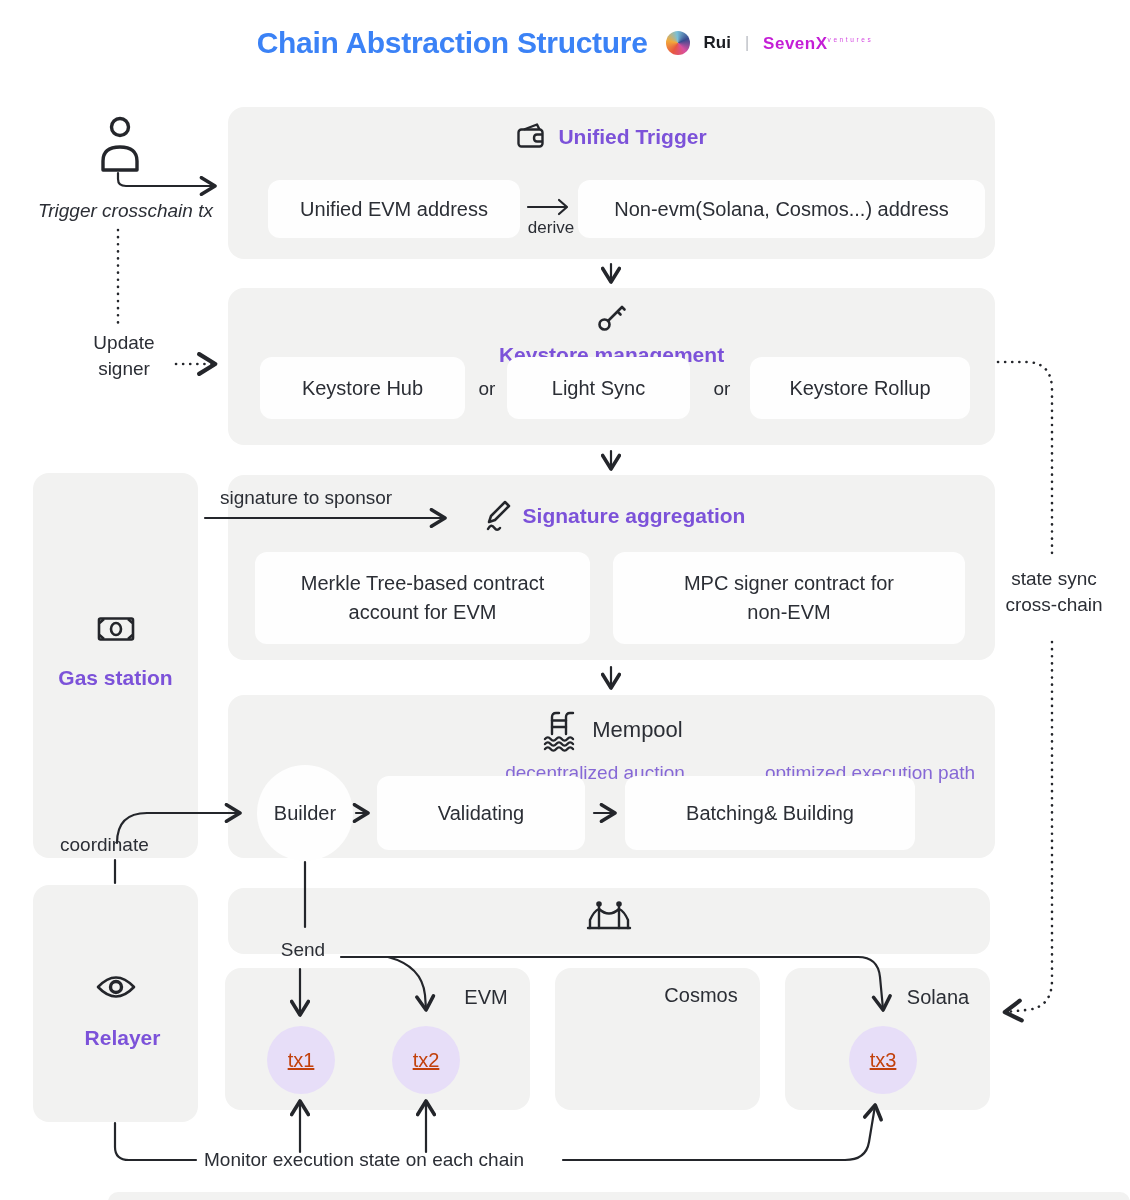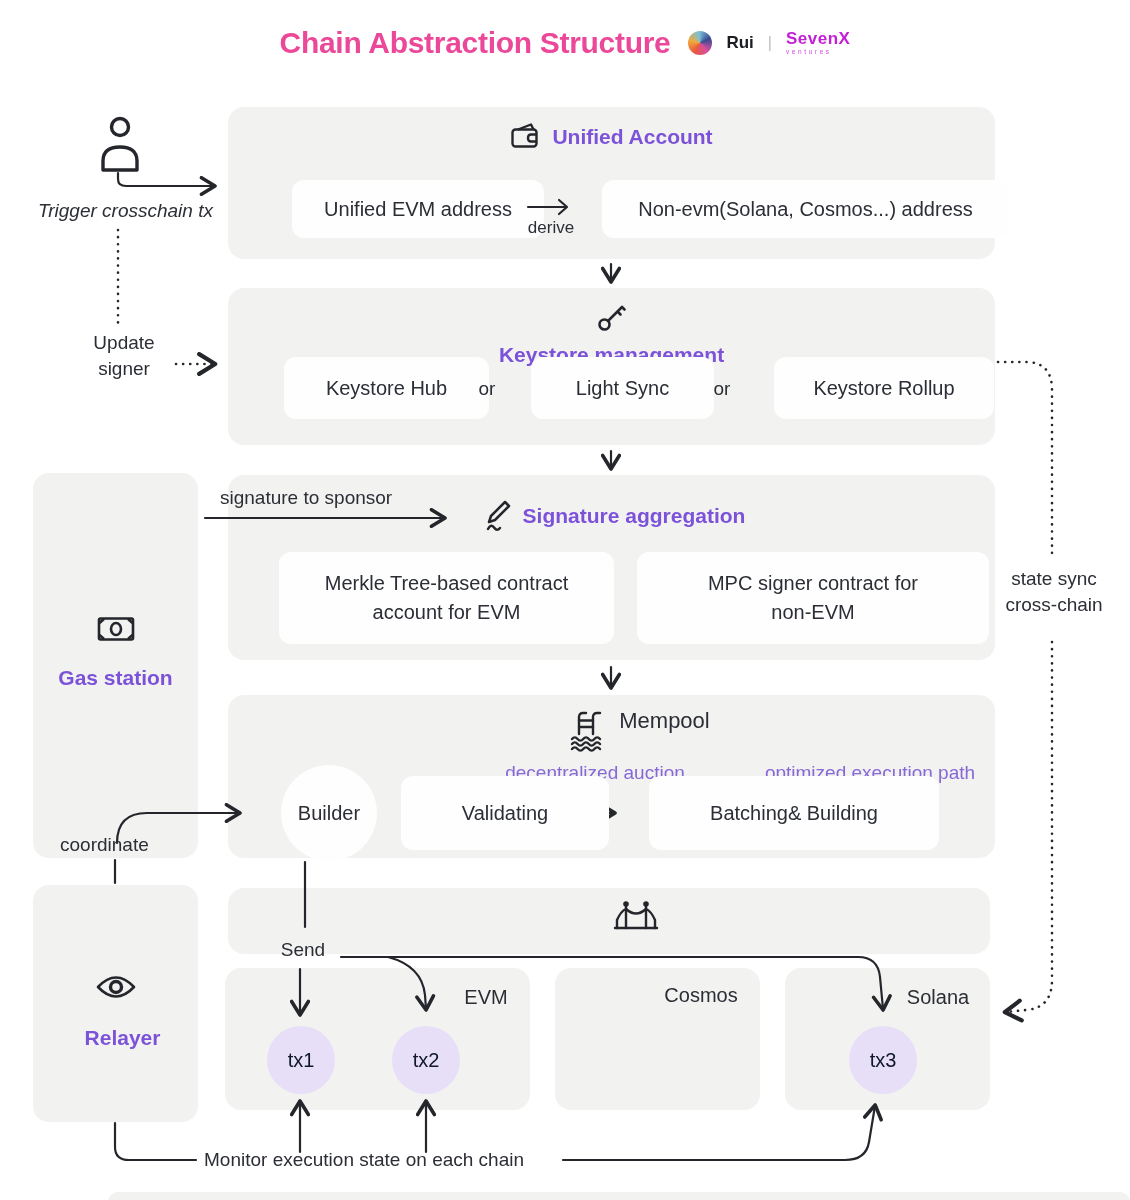--- a/index.html
+++ b/index.html
@@ -2,40 +2,40 @@
 <html><head>
 <meta charset="utf-8">
 <style>
   html,body{margin:0;padding:0;background:#ffffff;}
   body{width:1130px;height:1200px;position:relative;overflow:hidden;
        font-family:"Liberation Sans", sans-serif;color:#2b2e35;}
   .abs{position:absolute;}
   .gbox{position:absolute;background:#f2f2f1;border-radius:16px;}
   .wbox{position:absolute;background:#fefefe;border-radius:12px;
         display:flex;align-items:center;justify-content:center;
-        font-size:20px;color:#2b2e35;text-align:center;line-height:1.45;margin-left:24px;}
+        font-size:20px;color:#2b2e35;text-align:center;line-height:1.45;}
   .phead{position:absolute;display:flex;align-items:center;justify-content:center;
          gap:11px;font-size:21px;font-weight:700;color:#7c52d9;}
-  .dhead{position:absolute;display:flex;justify-content:center;
-         gap:12px;font-size:22px;font-weight:400;color:#2b2e35;padding-left:27px;}
+  .dhead{position:absolute;display:flex;align-items:center;justify-content:center;
+         gap:12px;font-size:22px;font-weight:400;color:#2b2e35;}
   .lbl{position:absolute;font-size:19px;color:#2b2e35;line-height:1.35;}
   .plbl{position:absolute;font-size:19px;color:#8668d6;line-height:1.3;}
   .sidelbl{position:absolute;font-size:21px;font-weight:700;color:#7c52d9;text-align:center;}
   .txc{position:absolute;width:68px;height:68px;border-radius:50%;background:#e7def8;
-       display:flex;align-items:center;justify-content:center;font-size:20px;color:#0f172a;}
+       display:flex;align-items:center;justify-content:center;font-size:20px;color:#c2410c;text-decoration:underline;}
   .chainlbl{position:absolute;font-size:20px;color:#2b2e35;text-align:center;}
   #title-row{position:absolute;top:26px;left:0;right:0;display:flex;
              align-items:center;justify-content:center;gap:18px;}
-  #page-title{font-size:30px;font-weight:700;color:#ec4899;letter-spacing:-0.3px;}
+  #page-title{font-size:30px;font-weight:700;color:#3b82f6;letter-spacing:-0.3px;}
   #logo{display:flex;align-items:center;gap:14px;}
   #logo-avatar{width:24px;height:24px;border-radius:50%;
     background:conic-gradient(from 210deg,#e8573f,#f2a93b,#7ac0d8,#394a8f,#d84f9f,#e8573f);}
   #logo-author{font-size:17px;font-weight:700;color:#1b1d22;}
   #logo-div{font-size:16px;color:#b9bcc2;font-weight:300;}
-  #logo-brand{display:flex;flex-direction:column;line-height:1;}
+  #logo-brand{display:flex;flex-direction:row;line-height:1;}
   #logo-brand .b1{font-size:17px;font-weight:800;color:#c41ed6;letter-spacing:0.5px;}
   #logo-brand .b2{font-size:6.5px;color:#d44ae0;letter-spacing:2.6px;margin-top:2px;}
   svg{display:block;}
   .ico{flex:0 0 auto;}
 </style>
 </head>
 <body>
 
 <div id="title-row">
   <div id="page-title">Chain Abstraction Structure</div>
@@ -123,21 +123,21 @@
 <div class="lbl" style="left:204px;top:1147px;width:360px;">Monitor execution state on each chain</div>
 
 <div class="phead" style="left:228px;top:121px;width:767px;">
   <svg class="ico" width="31" height="31" viewBox="0 0 31 31">
     <g fill="none" stroke="#24262b" stroke-width="2.4" stroke-linejoin="round">
       <path d="M8 8.5 L21 3.5 L23.5 8.5"></path>
       <rect x="2.5" y="8.5" width="24" height="17" rx="3"></rect>
       <path d="M26.5 13.5 L21 13.5 Q18 13.5 18 17 Q18 20.5 21 20.5 L26.5 20.5"></path>
     </g>
   </svg>
-  <span>Unified Account</span>
+  <span>Unified Trigger</span>
 </div>
 <div class="wbox" style="left:268px;top:180px;width:252px;height:58px;">Unified EVM address</div>
 <svg class="abs" style="left:526px;top:196px;" width="50" height="22" viewBox="0 0 50 22">
   <path d="M2 11 L40 11 M33 4 L41 11 L33 18" fill="none" stroke="#24262b" stroke-width="2.2" stroke-linecap="round" stroke-linejoin="round"></path>
 </svg>
 <div class="lbl" style="left:522px;top:217px;width:58px;text-align:center;font-size:17px;">derive</div>
 <div class="wbox" style="left:578px;top:180px;width:407px;height:58px;">Non-evm(Solana, Cosmos...) address</div>
 
 <div class="phead" style="left:228px;top:302px;width:767px;flex-direction:column;">
   <svg class="ico" width="30" height="30" viewBox="0 0 30 30">

